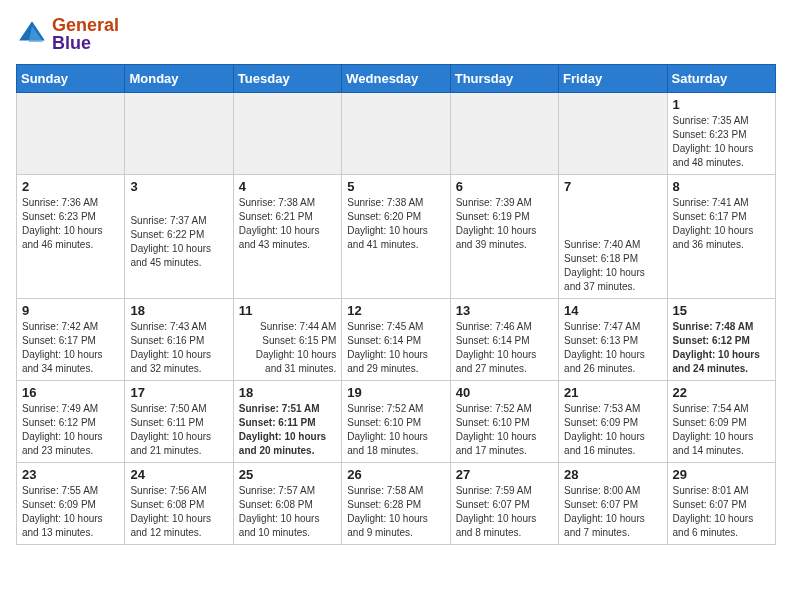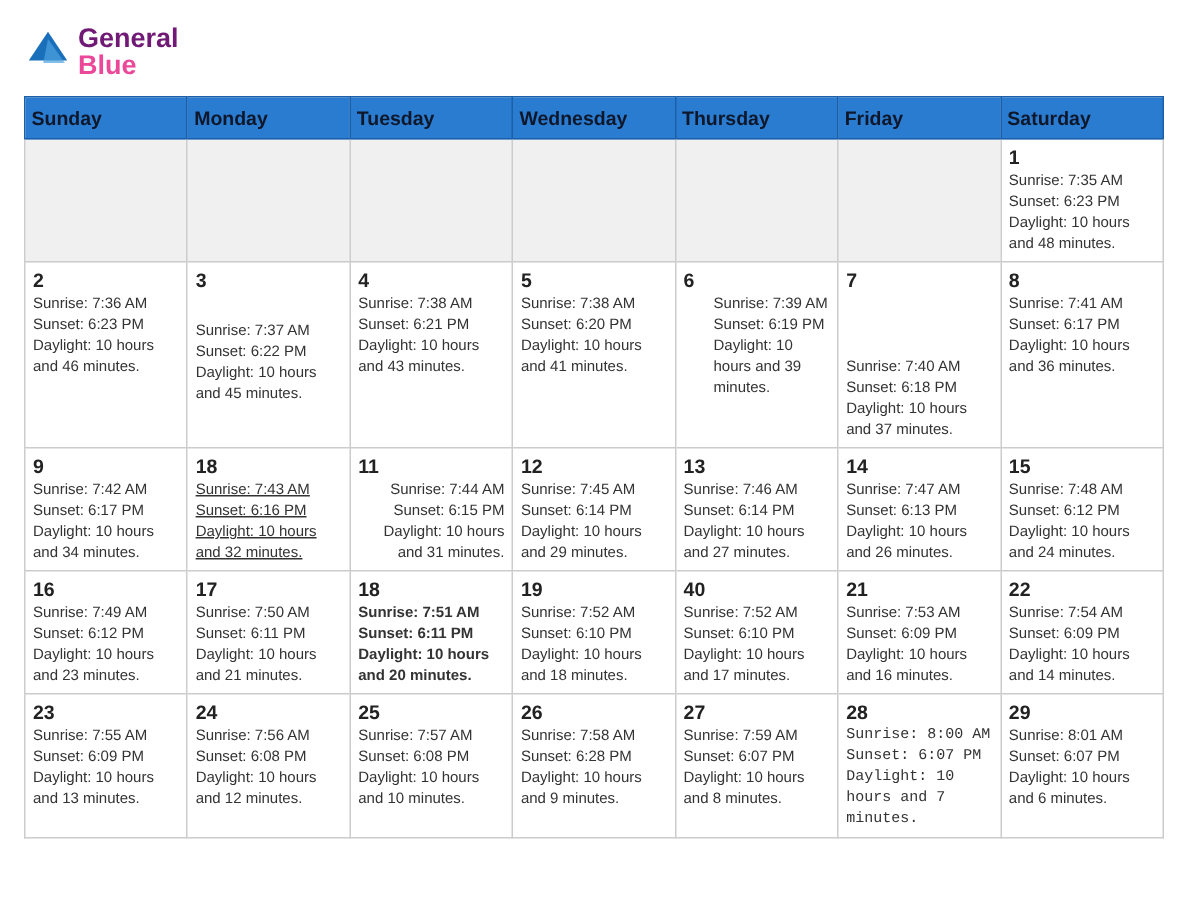--- a/index.html
+++ b/index.html
@@ -21,21 +21,21 @@
       align-items: center;
       gap: 4px;
     }
     .logo-text {
       font-size: 18px;
       font-weight: bold;
       color: #333;
       line-height: 1;
     }
     .logo-text span {
-      color: #701a75;
+      color: #c2410c;
     }
     .logo-icon {
       width: 32px;
       height: 32px;
     }
     .title-block {
       text-align: right;
     }
     .title-block h1 {
       font-size: 32px;
@@ -47,21 +47,21 @@
       font-weight: normal;
       color: #444;
     }
     .calendar {
       width: 100%;
       border-collapse: collapse;
       border: 1px solid #ccc;
     }
     .calendar th {
       background: #2a7cd1;
-      color: #0f172a;
+      color: #ffffff;
       font-size: 13px;
       font-weight: bold;
       padding: 6px 4px;
       border: 1px solid #1a5faa;
       text-align: left;
     }
     .calendar td {
       border: 1px solid #ccc;
       vertical-align: top;
       padding: 4px 5px;
@@ -94,21 +94,21 @@
 <body>
 
 <div class="header">
   <div class="logo">
     <svg class="logo-icon" viewBox="0 0 40 40">
       <polygon points="20,4 36,28 4,28" fill="#1a6fbb"></polygon>
       <polygon points="20,10 34,30 16,30" fill="#4fa3e0" opacity="0.7"></polygon>
     </svg>
     <div>
       <div class="logo-text">
-        <span>General</span><br><span style="color:#ec4899;">Blue</span>
+        <span>General</span><br><span style="color:#4c1d95;">Blue</span>
       </div>
     </div>
   </div>
   <div class="title-block">
     <h1></h1>
     <h2></h2>
   </div>
 </div>
 
 <table class="calendar">
@@ -158,21 +158,21 @@
 Daylight: 10 hours and 43 minutes.</div>
         </td>
         <td>
           <span class="day-num">5</span>
           <div class="day-info" style="white-space: pre-line;">Sunrise: 7:38 AM
 Sunset: 6:20 PM
 Daylight: 10 hours and 41 minutes.</div>
         </td>
         <td>
           <span class="day-num">6</span>
-          <div class="day-info" style="white-space: pre-line; margin-left: 20px;">Sunrise: 7:39 AM
+          <div class="day-info" style="white-space: pre-line;">Sunrise: 7:39 AM
 Sunset: 6:19 PM
 Daylight: 10 hours and 39 minutes.</div>
         </td>
         <td>
           <span class="day-num">7</span>
           <div class="day-info" style="white-space: pre-line; margin-top: 44px;">Sunrise: 7:40 AM
 Sunset: 6:18 PM
 Daylight: 10 hours and 37 minutes.</div>
         </td>
         <td>
@@ -184,21 +184,21 @@
       </tr>
       <tr>
         <td>
           <span class="day-num">9</span>
           <div class="day-info" style="white-space: pre-line;">Sunrise: 7:42 AM
 Sunset: 6:17 PM
 Daylight: 10 hours and 34 minutes.</div>
         </td>
         <td>
           <span class="day-num">18</span>
-          <div class="day-info" style="white-space: pre-line; text-decoration: underline;">Sunrise: 7:43 AM
+          <div class="day-info" style="white-space: pre-line;">Sunrise: 7:43 AM
 Sunset: 6:16 PM
 Daylight: 10 hours and 32 minutes.</div>
         </td>
         <td>
           <span class="day-num">11</span>
           <div class="day-info" style="white-space: pre-line; text-align: right;">Sunrise: 7:44 AM
 Sunset: 6:15 PM
 Daylight: 10 hours and 31 minutes.</div>
         </td>
         <td>
@@ -214,21 +214,21 @@
 Daylight: 10 hours and 27 minutes.</div>
         </td>
         <td>
           <span class="day-num">14</span>
           <div class="day-info" style="white-space: pre-line;">Sunrise: 7:47 AM
 Sunset: 6:13 PM
 Daylight: 10 hours and 26 minutes.</div>
         </td>
         <td>
           <span class="day-num">15</span>
-          <div class="day-info" style="white-space: pre-line;">Sunrise: 7:48 AM
+          <div class="day-info" style="white-space: pre-line; font-weight: bold;">Sunrise: 7:48 AM
 Sunset: 6:12 PM
 Daylight: 10 hours and 24 minutes.</div>
         </td>
       </tr>
       <tr>
         <td>
           <span class="day-num">16</span>
           <div class="day-info" style="white-space: pre-line;">Sunrise: 7:49 AM
 Sunset: 6:12 PM
 Daylight: 10 hours and 23 minutes.</div>
@@ -296,21 +296,21 @@
 Daylight: 10 hours and 9 minutes.</div>
         </td>
         <td>
           <span class="day-num">27</span>
           <div class="day-info" style="white-space: pre-line;">Sunrise: 7:59 AM
 Sunset: 6:07 PM
 Daylight: 10 hours and 8 minutes.</div>
         </td>
         <td>
           <span class="day-num">28</span>
-          <div class="day-info" style="white-space: pre-line; font-family: Liberation Mono, monospace;">Sunrise: 8:00 AM
+          <div class="day-info" style="white-space: pre-line;">Sunrise: 8:00 AM
 Sunset: 6:07 PM
 Daylight: 10 hours and 7 minutes.</div>
         </td>
         <td>
           <span class="day-num">29</span>
           <div class="day-info" style="white-space: pre-line;">Sunrise: 8:01 AM
 Sunset: 6:07 PM
 Daylight: 10 hours and 6 minutes.</div>
         </td>
       </tr>

